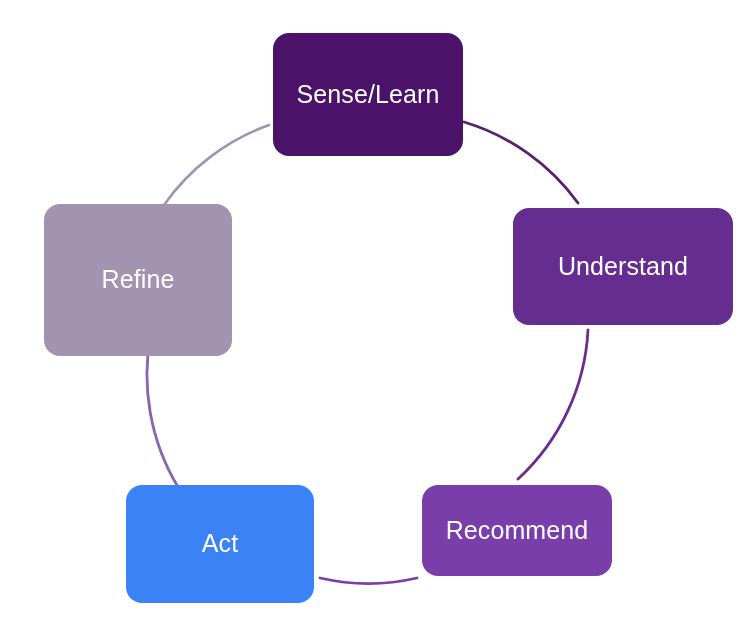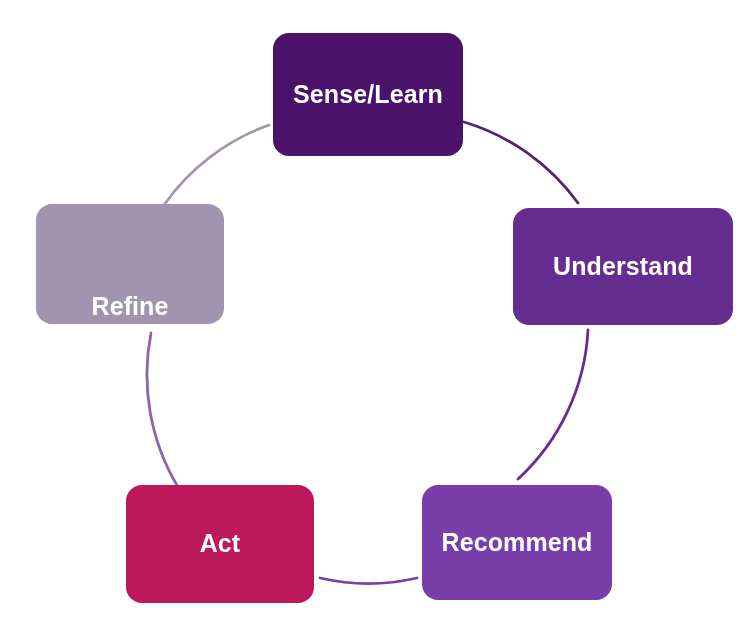--- a/index.html
+++ b/index.html
@@ -29,37 +29,37 @@
   }
   .node {
     position: absolute;
     box-sizing: border-box;
     border-radius: 16px;
     display: flex;
     align-items: center;
     justify-content: center;
     text-align: center;
     color: #ffffff;
-    font-weight: bold;
+    font-weight: normal;
     font-size: 25px;
     letter-spacing: 0.1px;
     line-height: 1.1;
     padding: 4px 8px;
     user-select: none;
   }
   .node-label {
     display: block;
     white-space: nowrap;
   }
   
   .n-sense     { left: 273px; top: 33px;  width: 190px; height: 123px; }
   .n-understand{ left: 513px; top: 208px; width: 220px; height: 117px; }
-  .n-recommend { left: 422px; top: 485px; width: 190px; height: 115px; }
+  .n-recommend { left: 422px; top: 485px; width: 190px; height: 91px; }
   .n-act       { left: 126px; top: 485px; width: 188px; height: 118px; }
-  .n-refine    { left: 36px;  top: 204px; width: 188px; height: 120px; align-items: flex-end; }
+  .n-refine    { left: 44px;  top: 204px; width: 188px; height: 152px; }
 </style>
 </head>
 <body style="background: rgb(255, 255, 255);">
 
 <div id="canvas" style="background: rgb(255, 255, 255);">
 
   <svg id="ring" viewBox="0 0 745 636">
 
     <path d="M 164 205 A 218 218 0 0 1 269 125" fill="none" stroke="#A294B0" stroke-width="2.6" stroke-linecap="round"></path>
 
@@ -77,21 +77,21 @@
   </div>
 
   <div class="node n-understand" style="background-color: rgb(101, 45, 144); color: rgb(255, 255, 255);">
     <span class="node-label">Understand</span>
   </div>
 
   <div class="node n-recommend" style="background-color: rgb(122, 62, 171); color: rgb(255, 255, 255);">
     <span class="node-label">Recommend</span>
   </div>
 
-  <div class="node n-act" style="background-color: #be185d; color: rgb(255, 255, 255);">
+  <div class="node n-act" style="background-color: #3b82f6; color: rgb(255, 255, 255);">
     <span class="node-label">Act</span>
   </div>
 
   <div class="node n-refine" style="background-color: rgb(162, 148, 176); color: rgb(255, 255, 255);">
     <span class="node-label">Refine</span>
   </div>
 
 </div>
 
 </body></html>

